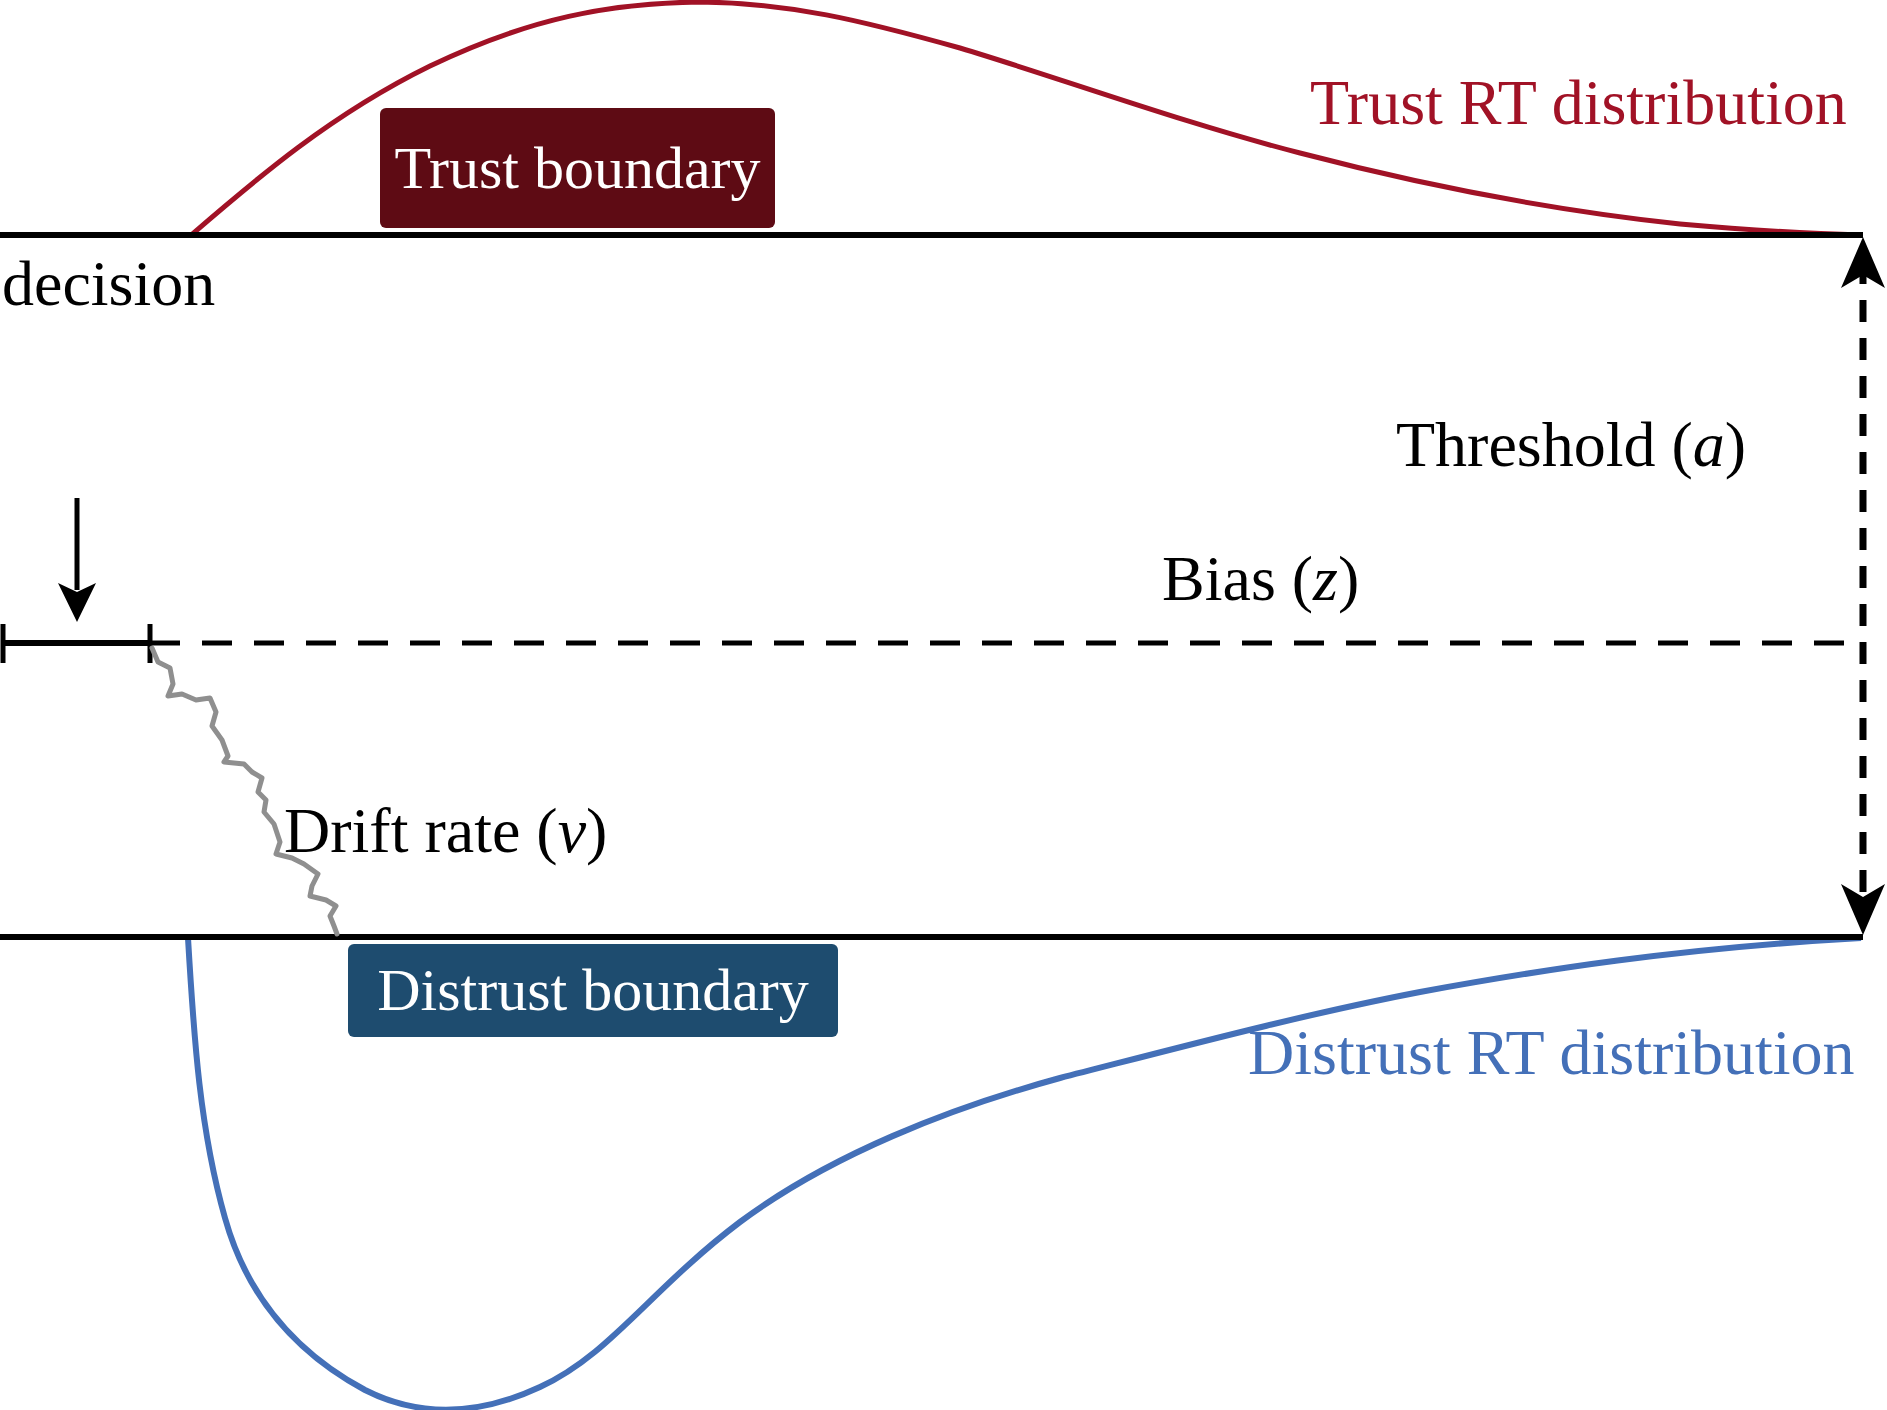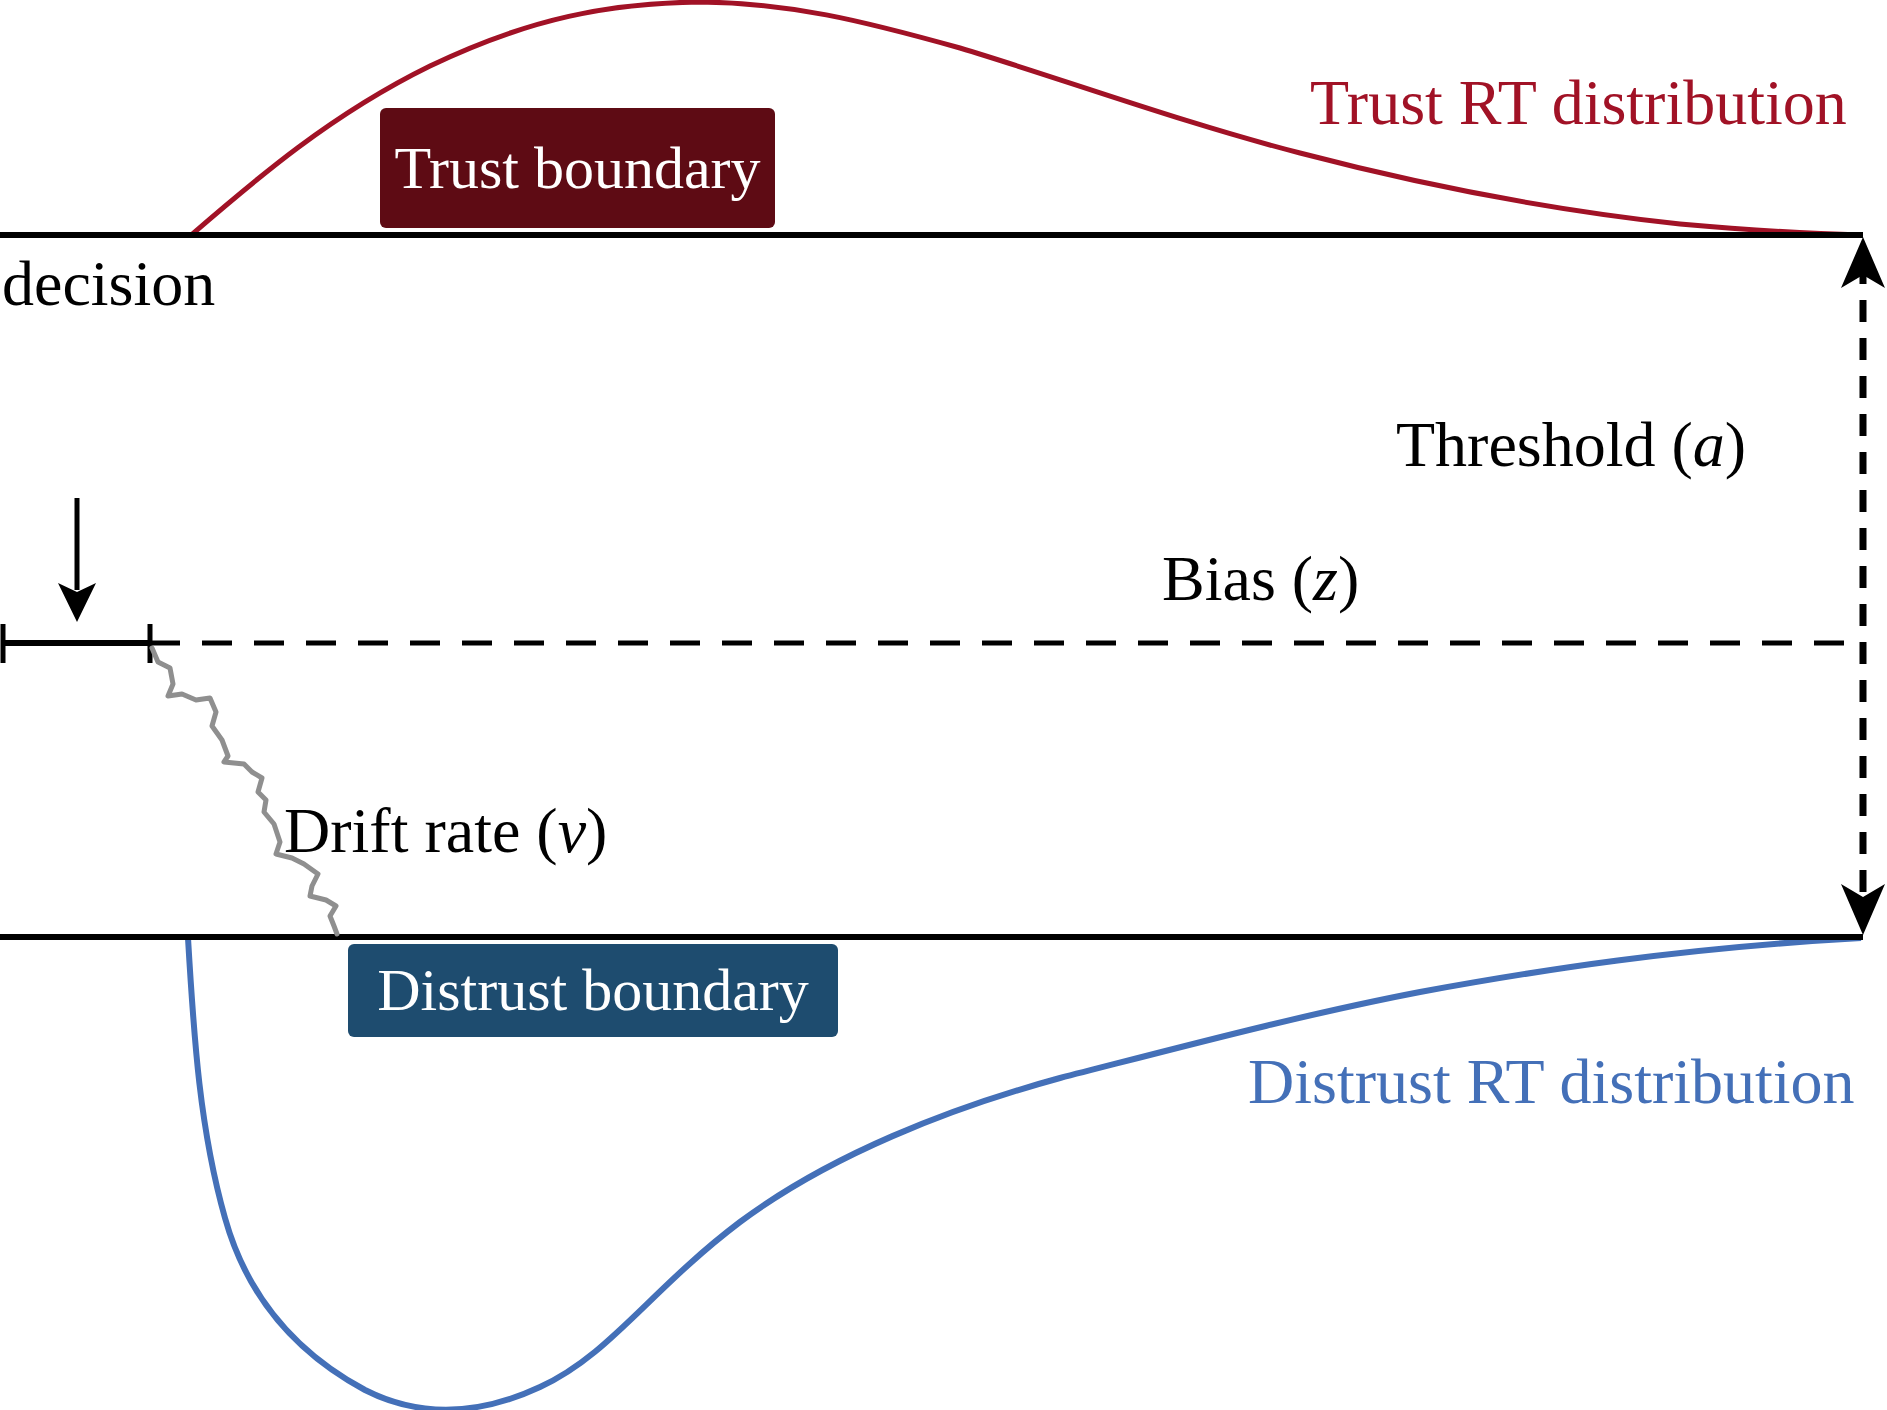--- a/index.html
+++ b/index.html
@@ -24,21 +24,21 @@
   .ink-line-thick{stroke:var(--ink);stroke-width:6;fill:none;}
 
   
   .lbl{position:absolute;white-space:nowrap;color:var(--ink);font-size:64px;line-height:1.1;text-align:center;}
   .lbl .math{font-style:italic;}
   .lbl-nondecision{left:2px;top:246px;line-height:75px;}
   .lbl-trust-rt{left:1310px;top:68px;color:var(--trust-accent);}
   .lbl-threshold{left:1378px;top:410px;margin-left:18px;}
   .lbl-bias{left:1126px;top:544px;margin-left:36px;}
   .lbl-drift{left:284px;top:796px;}
-  .lbl-distrust-rt{left:1248px;top:1018px;color:var(--distrust-accent);margin-top:29px;}
+  .lbl-distrust-rt{left:1248px;top:1018px;color:var(--distrust-accent);}
 
   .boundary-box{
     position:absolute;display:flex;align-items:center;justify-content:center;
     color:var(--box-text);font-size:60px;white-space:nowrap;border-radius:6px;
   }
   .box-trust{left:380px;top:108px;width:395px;height:120px;background:var(--trust-box-bg);}
   .box-distrust{left:348px;top:944px;width:490px;height:93px;background:var(--distrust-box-bg);}
 </style>
 </head>
 <body>

